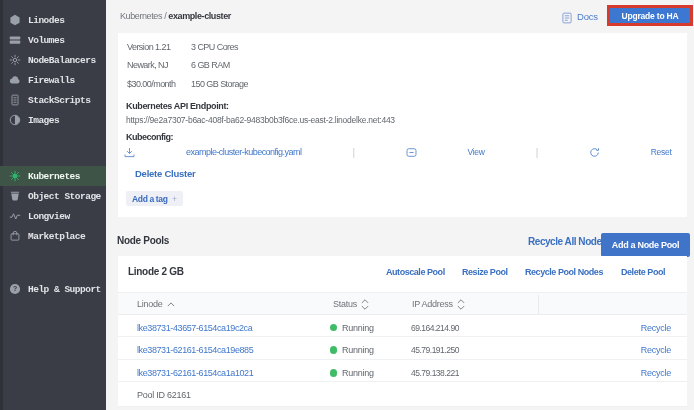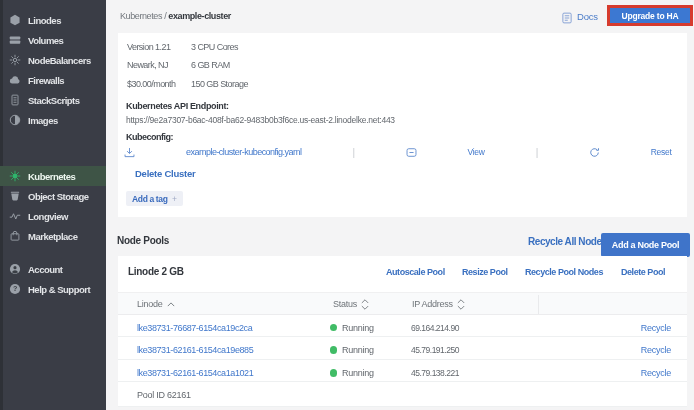--- a/index.html
+++ b/index.html
@@ -1,17 +1,17 @@
 <!DOCTYPE html>
 <html><head>
 <meta charset="utf-8">
 <style>
 *{margin:0;padding:0;box-sizing:border-box;}
 html,body{width:694px;height:410px;overflow:hidden;background:#f4f4f5;font-family:"Liberation Sans",sans-serif;}
-#sidebar{position:absolute;left:0;top:0;width:106px;height:410px;background:#3a3d46;}
+#sidebar{position:absolute;left:0;top:0;width:106px;height:410px;background:#3a3d46;font-family:Liberation Mono, monospace;}
 #sidebar .strip{position:absolute;left:0;top:0;width:3px;height:410px;background:#2e3137;}
 .nav{position:absolute;left:3px;width:103px;height:20px;display:flex;align-items:center;color:#e2e4e7;font-size:9.5px;font-weight:bold;letter-spacing:-0.5px;}
 .nav svg{margin-left:6px;margin-right:7px;flex:none;width:12px;height:12px;}
 .nav.active{background:#3e5446;color:#eef7f0;left:0;width:106px;padding-left:3px;}
 .bc{position:absolute;left:120px;top:11px;font-size:9px;color:#71767c;letter-spacing:-0.4px;height:11px;line-height:11px;}
 .bc b{color:#33373d;}
 #docsi{position:absolute;left:561px;top:10px;}
 #docst{position:absolute;left:577px;top:11px;font-size:9.5px;font-weight:normal;color:#4a7cc9;letter-spacing:-0.2px;height:11px;line-height:11px;}
 #upg{position:absolute;left:607px;top:5px;width:86px;height:21px;border:3px solid #d63b2e;background:#3c78d2;display:flex;align-items:center;justify-content:center;color:#fff;font-size:8.5px;font-weight:bold;letter-spacing:-0.2px;}
 #card1{position:absolute;left:118px;top:33px;width:569px;height:184px;background:#fff;}
@@ -83,25 +83,20 @@
         <path d="M3 4.5h10l-1.4 8.3a1.3 1.3 0 01-1.3 1.1H5.7a1.3 1.3 0 01-1.3-1.1z"></path>
         <rect x="2.4" y="2.3" width="11.2" height="1.5" rx="0.7"></rect>
       </svg>Object Storage</div>
 <div class="nav" style="top:206px"><svg width="13" height="13" viewBox="0 0 16 16" fill="none" stroke="#9aa0a8" stroke-width="1.3">
         <path d="M1 9.5h3l2-4.5 3 7 2-5h4"></path>
       </svg>Longview</div>
 <div class="nav" style="top:226px"><svg width="13" height="13" viewBox="0 0 16 16" fill="none" stroke="#9aa0a8" stroke-width="1.2">
         <rect x="2.8" y="5" width="10.4" height="8.5" rx="1"></rect>
         <path d="M5.5 7V4.3a2.5 2.5 0 015 0V7"></path>
       </svg>Marketplace</div>
-<div class="nav" style="top:259px"><svg width="13" height="13" viewBox="0 0 16 16">
-        <circle cx="8" cy="8" r="6.8" fill="#9aa0a8"></circle>
-        <circle cx="8" cy="6.2" r="2.1" fill="#3a3e45"></circle>
-        <path d="M3.9 12.4a4.4 4.4 0 018.2 0A6.8 6.8 0 013.9 12.4z" fill="#3a3e45"></path>
-      </svg>Account</div>
 <div class="nav" style="top:279px"><svg width="13" height="13" viewBox="0 0 16 16">
         <circle cx="8" cy="8" r="6.8" fill="#9aa0a8"></circle>
         <text x="8" y="11.2" font-size="9.5" text-anchor="middle" fill="#3a3e45" font-weight="bold">?</text>
       </svg>Help &amp; Support</div>
 </div>
 
 <div class="bc">Kubernetes / <b>example-cluster</b></div>
 <div id="docsi"><svg width="12" height="12" viewBox="0 0 16 16" fill="none" stroke="#7d9bd2" stroke-width="1.2">
       <rect x="2.5" y="1.5" width="11" height="13" rx="1.5"></rect>
       <line x1="5" y1="5" x2="11" y2="5"></line>
@@ -166,21 +161,21 @@
     <div class="th" style="left:215px">Status<svg width="8" height="11" viewBox="0 0 10 14" fill="none" stroke="#787d82" stroke-width="1.2">
           <path d="M1 5l4-4 4 4"></path>
           <path d="M1 9l4 4 4-4"></path>
         </svg></div>
     <div class="th" style="left:294px">IP Address<svg width="8" height="11" viewBox="0 0 10 14" fill="none" stroke="#787d82" stroke-width="1.2">
           <path d="M1 5l4-4 4 4"></path>
           <path d="M1 9l4 4 4-4"></path>
         </svg></div>
   </div>
   <div class="row" style="top:58.5px;height:22px">
-    <div class="t blue" style="left:19px;top:8px;font-size:9px;letter-spacing:-0.4px">lke38731-76687-6154ca19c2ca</div>
+    <div class="t blue" style="left:19px;top:8px;font-size:9px;letter-spacing:-0.4px">lke38731-43657-6154ca19c2ca</div>
     <div class="dot" style="left:211.5px;top:9px"></div>
     <div class="t" style="left:224px;top:8px;font-size:9px">Running</div>
     <div class="t" style="left:293px;top:8px;font-size:8.5px;letter-spacing:-0.5px">69.164.214.90</div>
     <div class="rc" style="top:8px">Recycle</div>
   </div>
   <div class="row" style="top:80.5px;height:23px">
     <div class="t blue" style="left:19px;top:8.5px;font-size:9px;letter-spacing:-0.4px">lke38731-62161-6154ca19e885</div>
     <div class="dot" style="left:211.5px;top:9.5px"></div>
     <div class="t" style="left:224px;top:8.5px;font-size:9px">Running</div>
     <div class="t" style="left:293px;top:8.5px;font-size:8.5px;letter-spacing:-0.5px">45.79.191.250</div>

